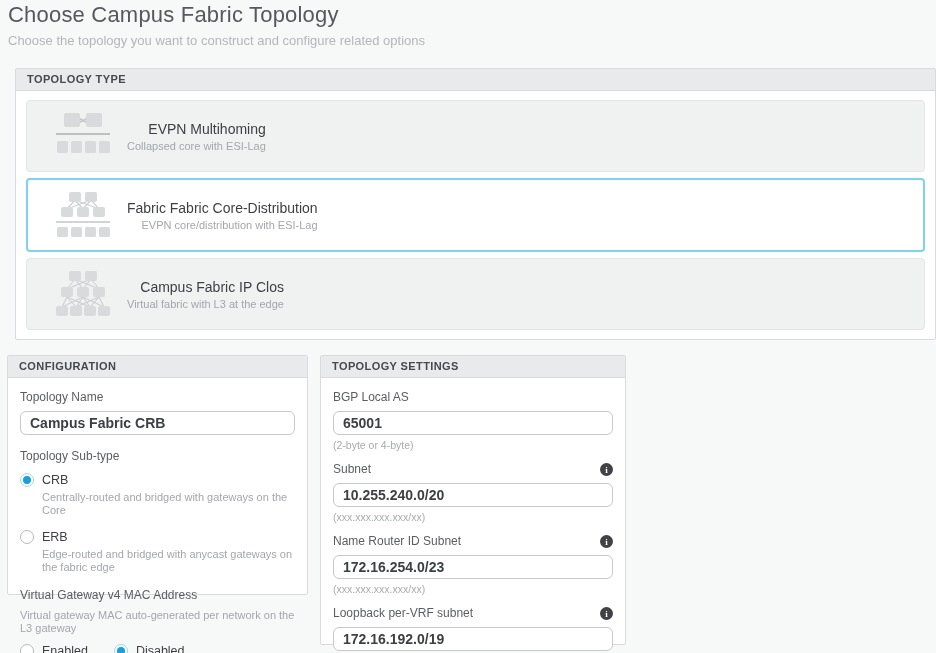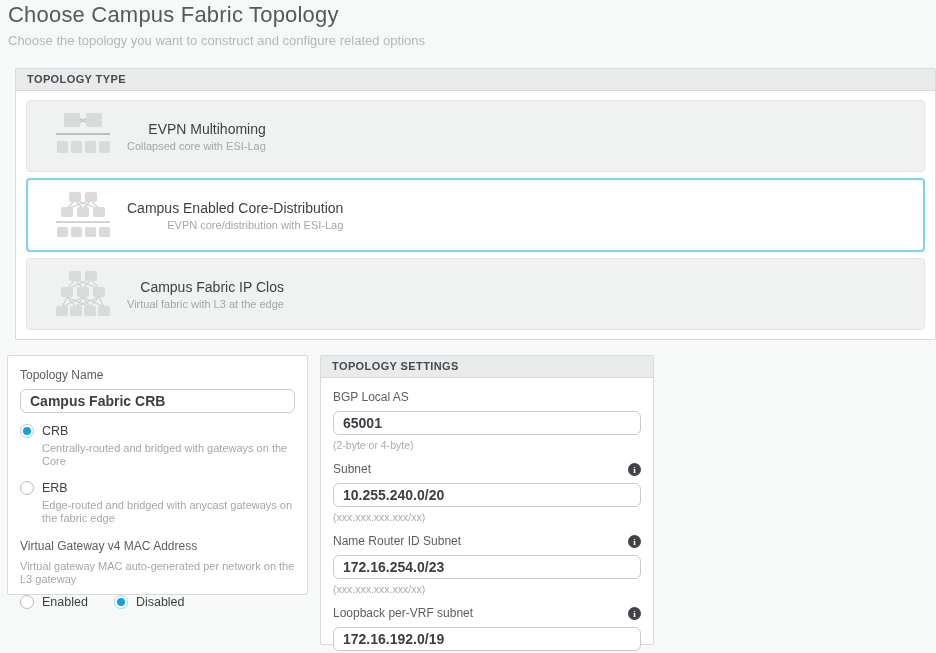--- a/index.html
+++ b/index.html
@@ -33,21 +33,21 @@
   .card:last-child { margin-bottom:0; }
   .card.selected { background:#ffffff; border:2px solid #7ed3ec; height:74px; }
   .card-icon { width:56px; height:48px; flex:0 0 56px; margin-left:8px; }
   .card.selected .card-icon { margin-left:7px; }
   .card-text { margin-left:16px; }
   .card-title { font-size:14px; color:#3c3f44; }
   .card-subtitle { font-size:11px; color:#a3a7ab; margin-top:3px; }
 
   
   #config-panel { left:7px; top:355px; width:301px; height:240px; }
-  #settings-panel { left:320px; top:355px; width:334px; height:290px; }
+  #settings-panel { left:320px; top:355px; width:306px; height:290px; }
   .panel-body { padding:12px 12px 10px 12px; }
 
   .field-label { font-size:12px; color:#5a5e63; line-height:15px; }
   .label-row { display:flex; justify-content:space-between; align-items:center; }
   .text-input {
     display:block; width:100%; height:24px; margin-top:6px;
     border:1px solid #c7c9cb; border-radius:6px; background:#fff;
     font-family:"Liberation Sans","DejaVu Sans",sans-serif;
     font-size:14px; font-weight:600; color:#3c3f44; padding:0 9px; outline:none;
   }
@@ -130,21 +130,21 @@
           <rect x="22" y="16" width="12" height="10" rx="2" fill="#d9dadb"></rect>
           <rect x="38" y="16" width="12" height="10" rx="2" fill="#d9dadb"></rect>
           <line x1="1" y1="31" x2="55" y2="31" stroke="#c3c5c6" stroke-width="1.6"></line>
           <rect x="2" y="36" width="11" height="10" rx="1.5" fill="#d9dadb"></rect>
           <rect x="16" y="36" width="11" height="10" rx="1.5" fill="#d9dadb"></rect>
           <rect x="30" y="36" width="11" height="10" rx="1.5" fill="#d9dadb"></rect>
           <rect x="44" y="36" width="11" height="10" rx="1.5" fill="#d9dadb"></rect>
         </svg>
       </span>
       <span class="card-text">
-        <div class="card-title">Campus Enabled Core-Distribution</div>
+        <div class="card-title">Fabric Fabric Core-Distribution</div>
         <div class="card-subtitle">EVPN core/distribution with ESI-Lag</div>
       </span>
     </div>
 
     <div class="card">
       <span class="card-icon">
         <svg viewBox="0 0 56 48" width="56" height="48">
           <g stroke="#cdcfd0" stroke-width="1.1" fill="none">
             <line x1="20" y1="9" x2="12" y2="19"></line>
               <line x1="20" y1="9" x2="28" y2="19"></line>
@@ -177,26 +177,28 @@
       <span class="card-text">
         <div class="card-title">Campus Fabric IP Clos</div>
         <div class="card-subtitle">Virtual fabric with L3 at the edge</div>
       </span>
     </div>
 
   </div>
 </div>
 
 <div class="panel" id="config-panel">
+  <div class="panel-header">CONFIGURATION</div>
   <div class="panel-body">
     <div class="field">
       <div class="field-label">Topology Name</div>
       <input class="text-input" type="text" value="Campus Fabric CRB" style="">
     </div>
 
+    <div class="field-label" style="margin-top:14px;">Topology Sub-type</div>
 
     <div class="radio-row">
       <span class="radio selected"></span>
       <span class="radio-label">CRB</span>
     </div>
     <div class="radio-desc">Centrally-routed and bridged with gateways on the Core</div>
 
     <div class="radio-row" style="margin-top:13px;">
       <span class="radio"></span>
       <span class="radio-label">ERB</span>

